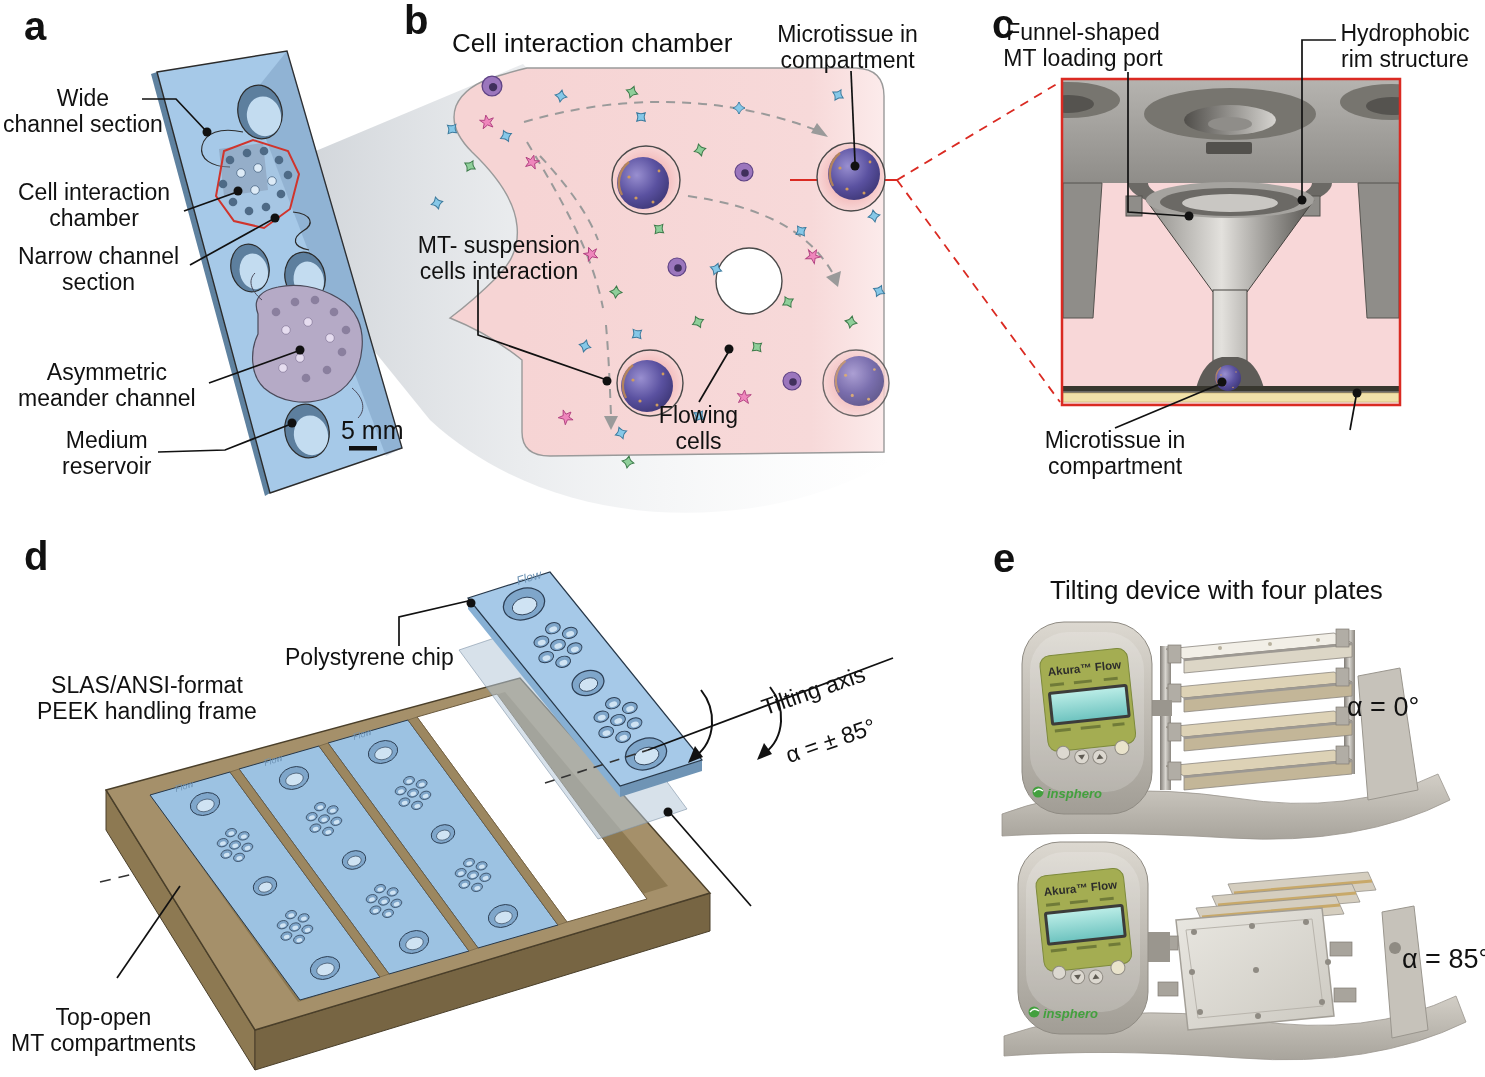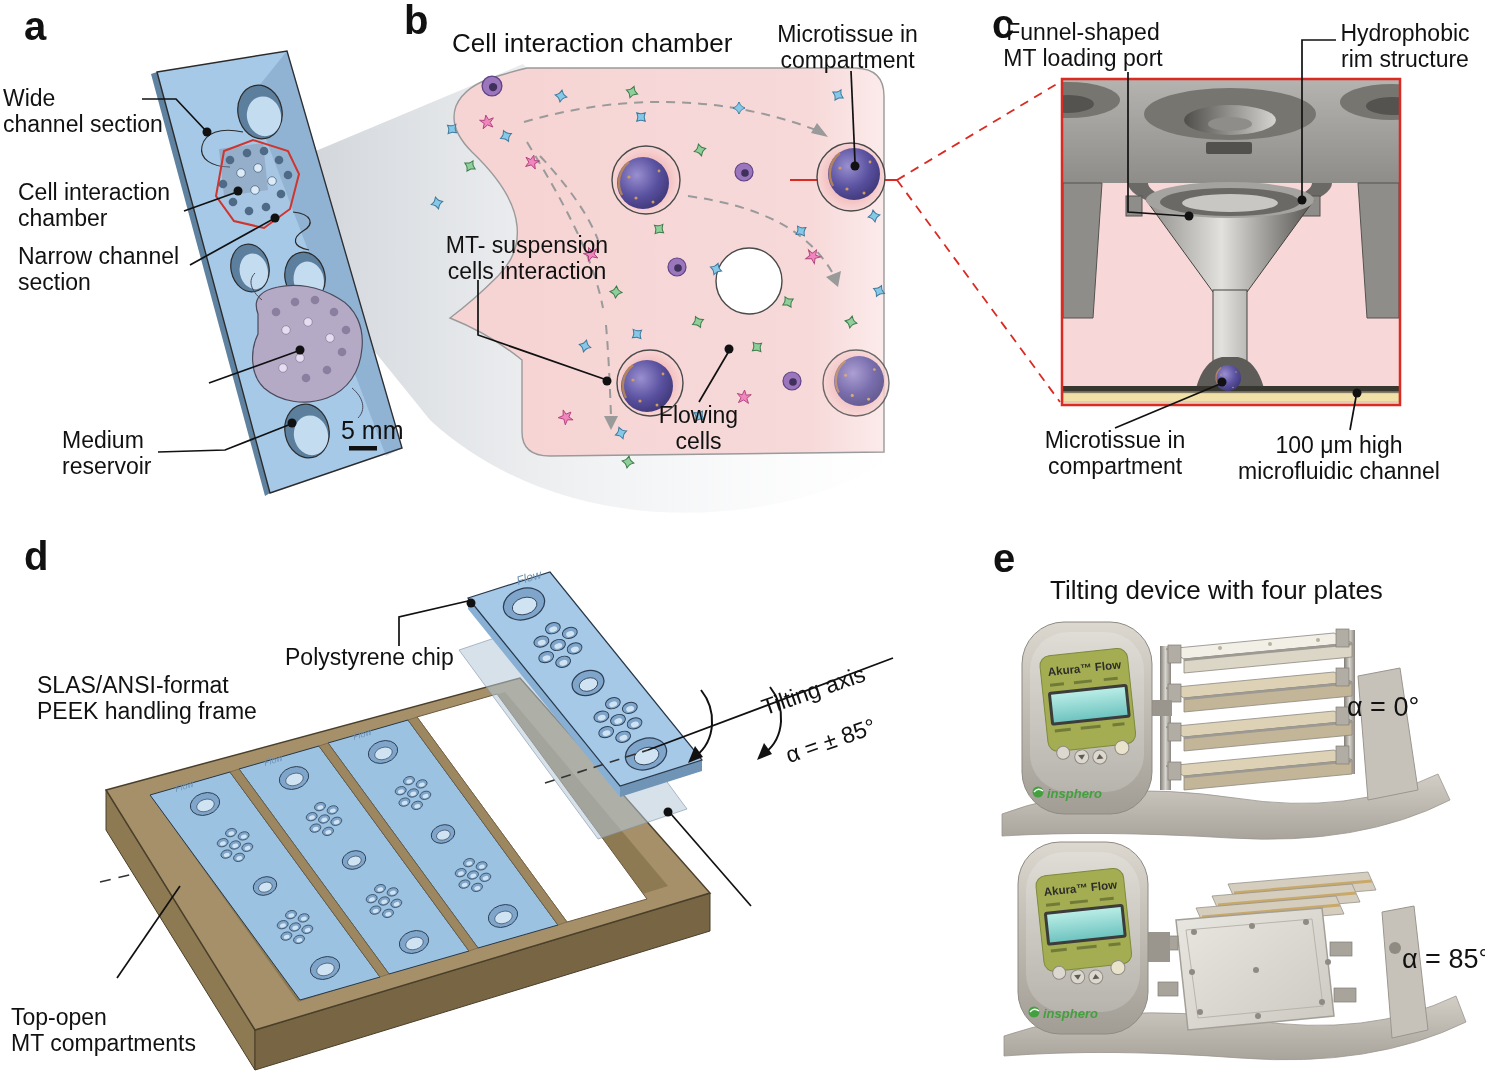--- a/index.html
+++ b/index.html
@@ -1,21 +1,21 @@
 <!DOCTYPE html>
 <html><head>
 <meta charset="utf-8">
 <style>
   html,body{margin:0;padding:0;background:#fff;}
   .fig{position:relative;width:1485px;height:1077px;background:#fff;overflow:hidden;
        font-family:"Liberation Sans",sans-serif;color:#111;}
   .fig svg{position:absolute;left:0;top:0;}
   svg text{font-family:"Liberation Sans",sans-serif;}
   .ptag{position:absolute;font-size:40px;font-weight:bold;line-height:1;}
-  .lbl{position:absolute;font-size:23px;line-height:1.14;white-space:pre-line;}
+  .lbl{position:absolute;font-size:23px;line-height:1.14;white-space:pre-line;text-align:center;}
   .ctr{text-align:center;}
   .ttl{font-size:26px;white-space:nowrap;}
   .alpha{font-size:27px;white-space:nowrap;}
   .tiltlbl{transform:rotate(-19deg);}
   .tiltlbl span{display:block;}
 </style>
 </head>
 <body>
 
 <div class="fig">
@@ -530,40 +530,40 @@
 <div class="ptag" style="left:992px;top:4px;">c</div>
 <div class="ptag" style="left:24px;top:536px;">d</div>
 <div class="ptag" style="left:993px;top:538px;">e</div>
 
 <div class="lbl" style="left:3px;top:85px;">Wide
 channel section</div>
 <div class="lbl" style="left:18px;top:179px;">Cell interaction
 chamber</div>
 <div class="lbl" style="left:18px;top:243px;">Narrow channel
 section</div>
+<div class="lbl" style="left:18px;top:359px;">Asymmetric
+meander channel</div>
 <div class="lbl" style="left:62px;top:427px;">Medium
 reservoir</div>
 <div class="lbl" style="left:341px;top:416px;font-size:25px;">5 mm</div>
 
 <div class="lbl ttl" style="left:452px;top:29px;">Cell interaction chamber</div>
 <div class="lbl ctr" style="left:775px;top:21px;width:145px;">Microtissue in
 compartment</div>
-<div class="lbl ctr" style="left:413px;top:232px;width:172px;margin-left:28px;">MT- suspension
+<div class="lbl ctr" style="left:413px;top:232px;width:172px;">MT- suspension
 cells interaction</div>
 <div class="lbl ctr" style="left:656px;top:402px;width:85px;">Flowing
 cells</div>
 
 <div class="lbl ctr" style="left:988px;top:19px;width:190px;">Funnel-shaped
 MT loading port</div>
 <div class="lbl ctr" style="left:1330px;top:20px;width:150px;">Hydrophobic
 rim structure</div>
 <div class="lbl ctr" style="left:1036px;top:427px;width:158px;">Microtissue in
 compartment</div>
-<div class="lbl ctr" style="left:1228px;top:432px;width:222px;">100 μm high
-microfluidic channel</div>
 
 <div class="lbl" style="left:285px;top:644px;white-space:nowrap;">Polystyrene chip</div>
 <div class="lbl" style="left:37px;top:672px;">SLAS/ANSI-format
 PEEK handling frame</div>
 <div class="lbl ctr tiltlbl" style="left:742px;top:650px;width:160px;">
   <span>Tilting axis</span>
   <span>α = ± 85°</span>
 </div>
 <div class="lbl" style="left:11px;top:980px;margin-top:24px;">Top-open
 MT compartments</div>

